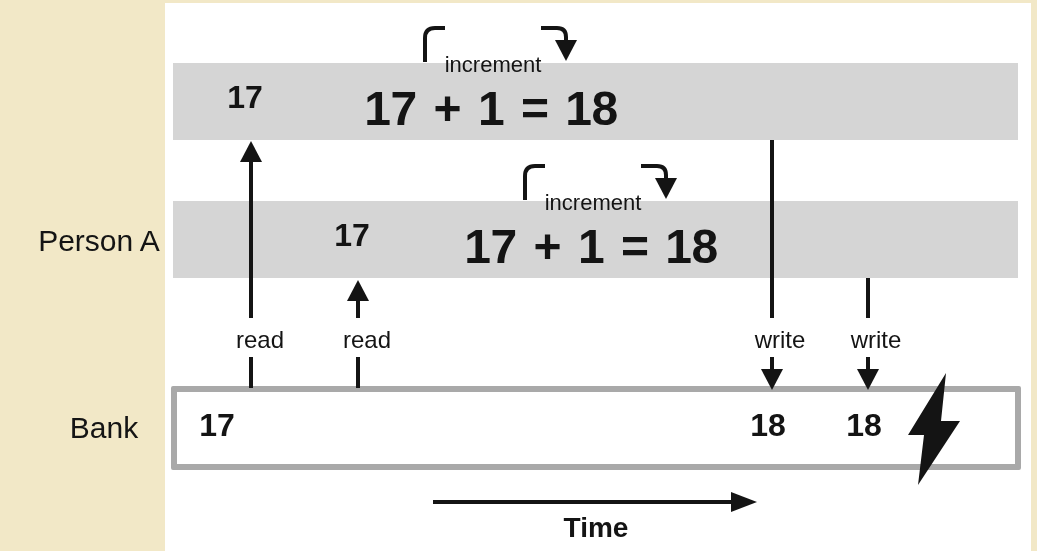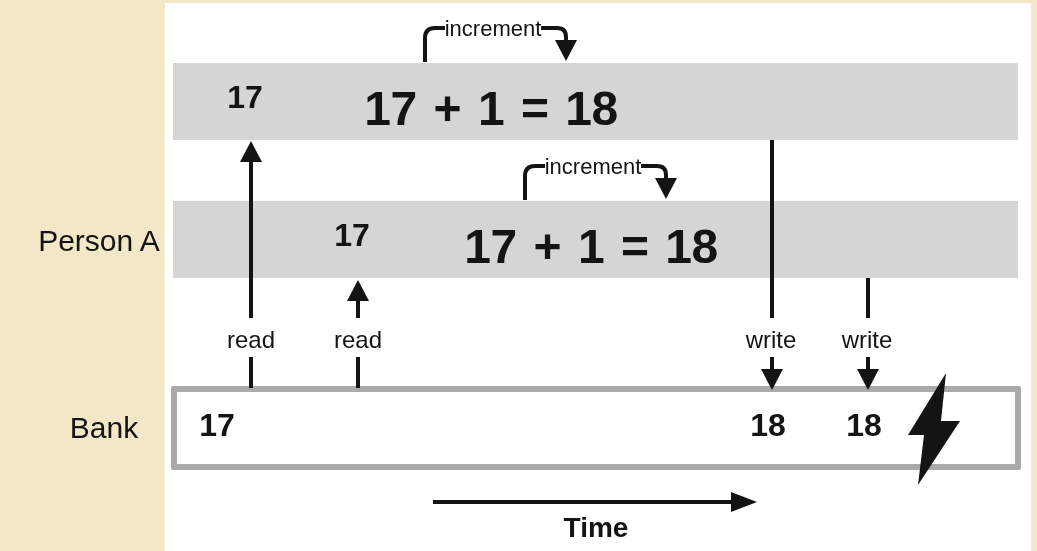--- a/index.html
+++ b/index.html
@@ -47,25 +47,25 @@
     position:absolute; transform:translateX(-50%);
     font-size:32px; font-weight:bold; line-height:1.1; white-space:nowrap;
   }
   .expr {
     position:absolute; transform:translateX(-50%);
     font-size:48px; font-weight:bold; line-height:1.2; white-space:nowrap;
     letter-spacing:-0.5px; word-spacing:4px;
   }
   .oplabel {
     position:absolute; transform:translateX(-50%);
-    font-size:24px; line-height:1.1; white-space:nowrap;
+    font-size:24px; line-height:1.1; white-space:nowrap;margin-left:9px;
   }
   .inclabel {
     position:absolute; transform:translateX(-50%);
-    font-size:22px; line-height:1.1; white-space:nowrap;
+    font-size:22px; line-height:1.1; white-space:nowrap;margin-top:36px;
   }
   #time-label {
     position:absolute; transform:translateX(-50%);
     font-size:28px; font-weight:bold; white-space:nowrap;
   }
 
   
   .vline { position:absolute; width:4px; background:#141414; }
   .hline { position:absolute; height:4px; background:#141414; }
   .ah-up {

